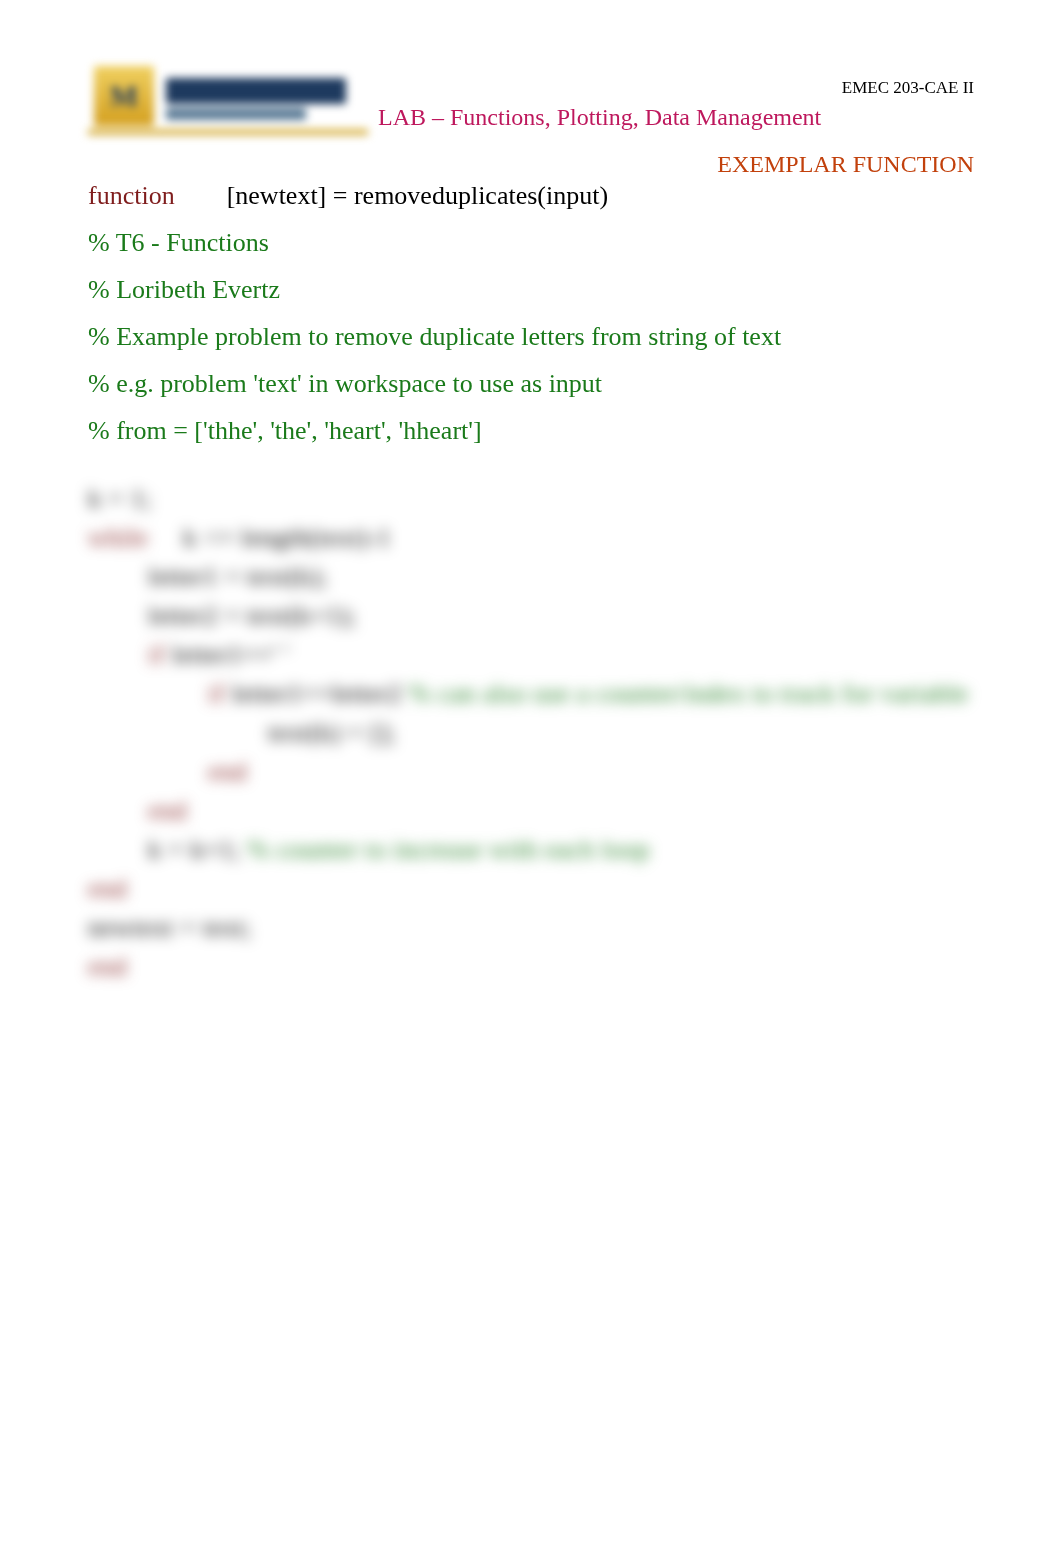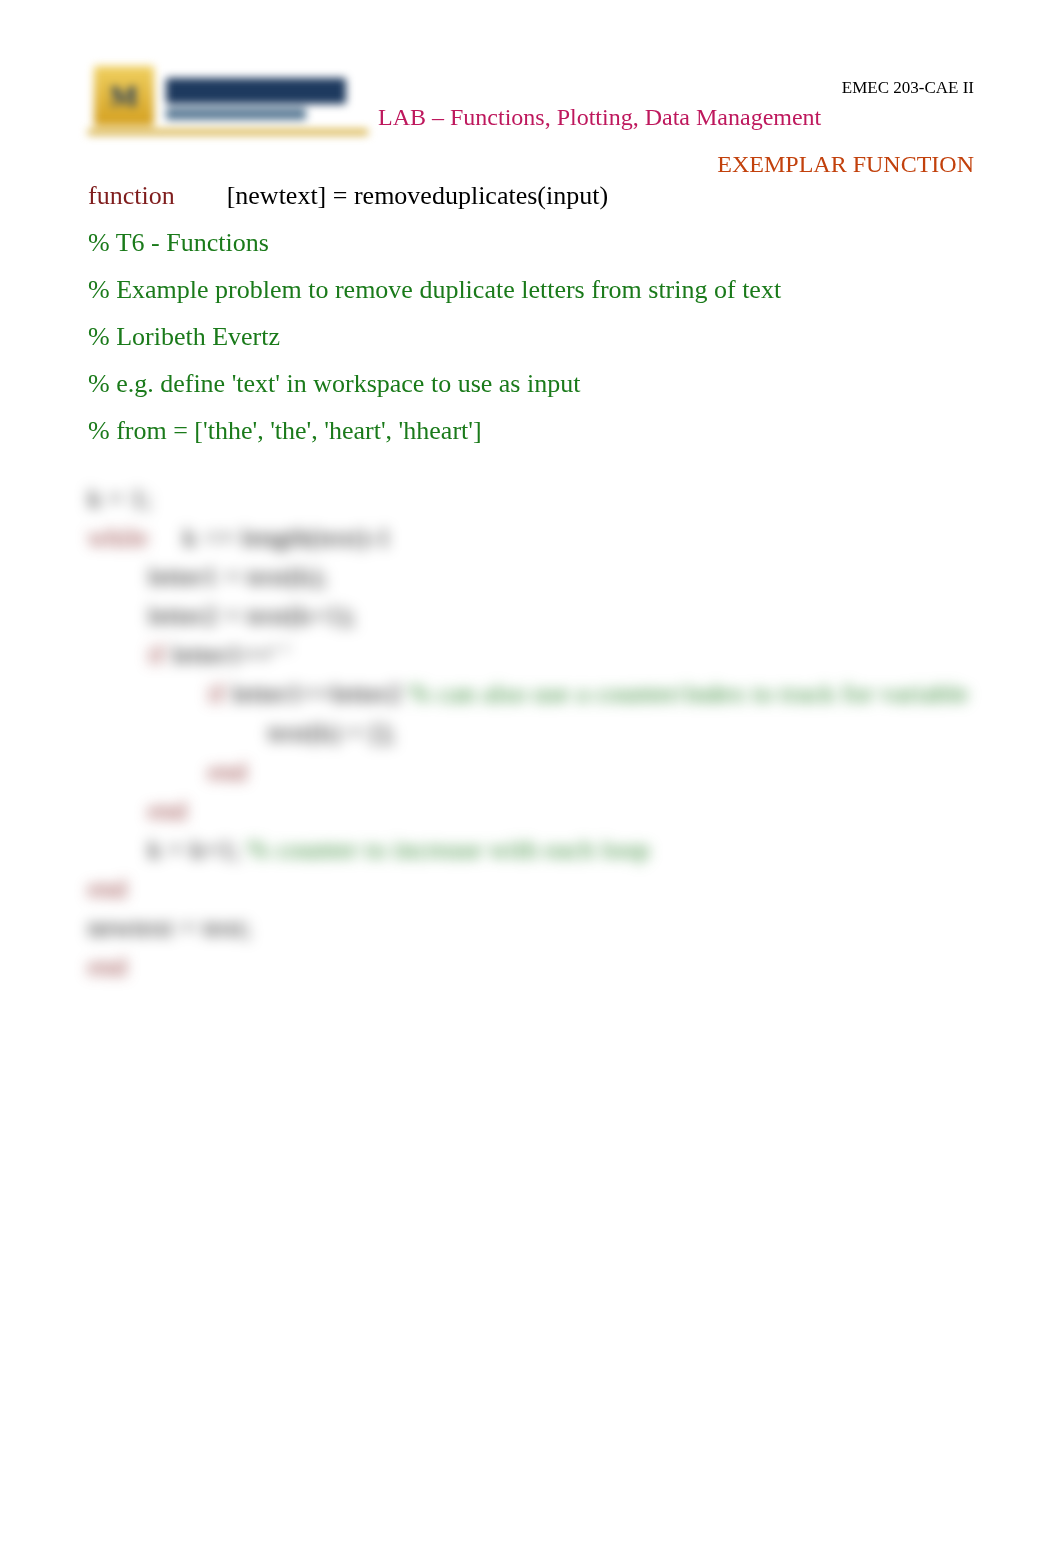--- a/index.html
+++ b/index.html
@@ -155,23 +155,23 @@
   <div class="lab-title">LAB – Functions, Plotting, Data Management</div>
 </div>
 
 <div class="course-id">EMEC 203-CAE II</div>
 
 <div class="section-title">EXEMPLAR FUNCTION</div>
 
 <div class="code-block">
   <div class="code-line"><span class="kw-blue">function</span><span class="txt-black">        [newtext] = removeduplicates(input)</span></div>
   <div class="code-line comment-green">% T6 - Functions</div>
+  <div class="code-line comment-green">% Loribeth Evertz</div>
   <div class="code-line comment-green">% Example problem to remove duplicate letters from string of text</div>
-  <div class="code-line comment-green">% Loribeth Evertz</div>
-  <div class="code-line comment-green">% e.g. define 'text' in workspace to use as input</div>
+  <div class="code-line comment-green">% e.g. problem 'text' in workspace to use as input</div>
   <div class="code-line comment-green">% from = ['thhe', 'the', 'heart', 'hheart']</div>
 </div>
 
 <div class="code-block blurred-region">
   <div class="code-line txt-black">k = 1;</div>
   <div class="code-line"><span class="kw-blue">while</span><span class="txt-black">     k &lt;= length(text)-1</span></div>
   <div class="code-line txt-black indent1">letter1 = text(k);</div>
   <div class="code-line txt-black indent1">letter2 = text(k+1);</div>
   <div class="code-line indent1"><span class="kw-blue">if</span><span class="txt-black"> letter1==' '</span></div>
   <div class="code-line indent2"><span class="kw-blue">if</span><span class="txt-black"> letter1==letter2 </span><span class="comment-green">% can also use a counter/index to track for variable</span></div>

